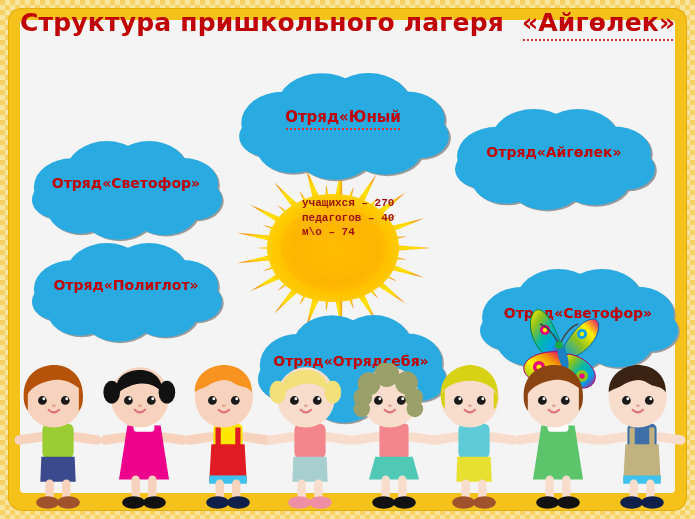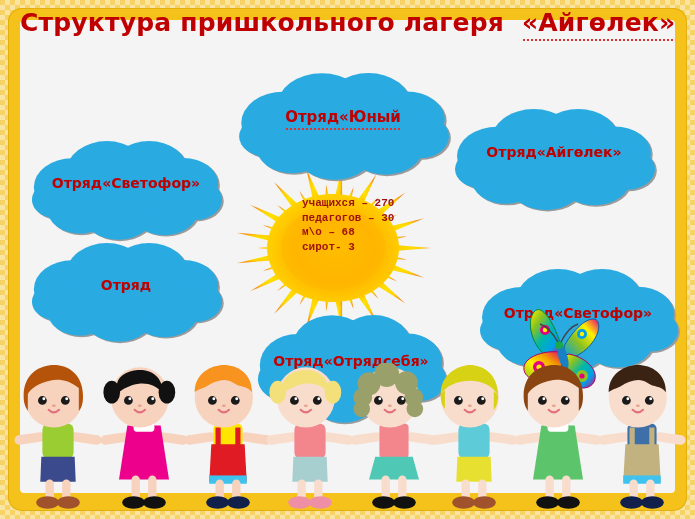--- a/index.html
+++ b/index.html
@@ -134,23 +134,22 @@
           <polygon points="156.3,63.9 193.4,40.4 162.3,69.4" fill="url(#rayGrad)"></polygon>
           <polygon points="161.9,71.8 185.2,62.5 165.0,76.1" fill="url(#rayGrad)"></polygon>
           <polygon points="167.7,76.8 212.3,66.2 170.9,83.7" fill="url(#rayGrad)"></polygon>
           <polygon points="169.5,85.8 195.2,84.3 170.6,90.8" fill="url(#rayGrad)"></polygon>
         </g>
       <ellipse cx="121" cy="96" rx="66" ry="54" fill="url(#sunGrad)"></ellipse>
       <ellipse cx="121" cy="96" rx="52" ry="42" fill="#ffb600" opacity=".55"></ellipse>
     </svg>
     <div id="suntext">
       <span>учащихся – 270</span>
-      <span>педагогов – 30</span>
-      <span>м\о – 68</span>
-      <span>сирот-  3</span>
+      <span>педагогов – 40</span>
+      <span>м\о – 74</span>
     </div>
   </div>
 
   <div id="cloud-layer">
       <div class="cloud" style="left: 237px; top: 72px; width: 212px; height: 95px;">
         <svg width="212" height="95" viewBox="0 0 100 56" preserveAspectRatio="none">
           <g fill="#9b9b9b" transform="translate(0.9,0.9)">
             <ellipse cx="22" cy="30" rx="20" ry="18.400000000000002"></ellipse>
             <ellipse cx="40" cy="20" rx="21" ry="19.32"></ellipse>
             <ellipse cx="62" cy="19" rx="20" ry="18.400000000000002"></ellipse>
@@ -257,20 +256,21 @@
             <ellipse cx="80" cy="28" rx="18" ry="16.560000000000002"></ellipse>
             <ellipse cx="86" cy="38" rx="14" ry="12.88"></ellipse>
             <ellipse cx="70" cy="44" rx="18" ry="16.560000000000002"></ellipse>
             <ellipse cx="46" cy="46" rx="19" ry="17.48"></ellipse>
             <ellipse cx="26" cy="44" rx="17" ry="15.64"></ellipse>
             <ellipse cx="14" cy="38" rx="13" ry="11.96"></ellipse>
           </g>
         </svg>
         <div class="ctext" style="font-size:14px">
           <span>Отряд</span>
+          <span>«Полиглот»</span>
         </div>
       </div>
       <div class="cloud" style="left: 478px; top: 268px; width: 200px; height: 92px;">
         <svg width="200" height="92" viewBox="0 0 100 56" preserveAspectRatio="none">
           <g fill="#9b9b9b" transform="translate(0.9,0.9)">
             <ellipse cx="22" cy="30" rx="20" ry="18.400000000000002"></ellipse>
             <ellipse cx="40" cy="20" rx="21" ry="19.32"></ellipse>
             <ellipse cx="62" cy="19" rx="20" ry="18.400000000000002"></ellipse>
             <ellipse cx="80" cy="28" rx="18" ry="16.560000000000002"></ellipse>
             <ellipse cx="86" cy="38" rx="14" ry="12.88"></ellipse>

